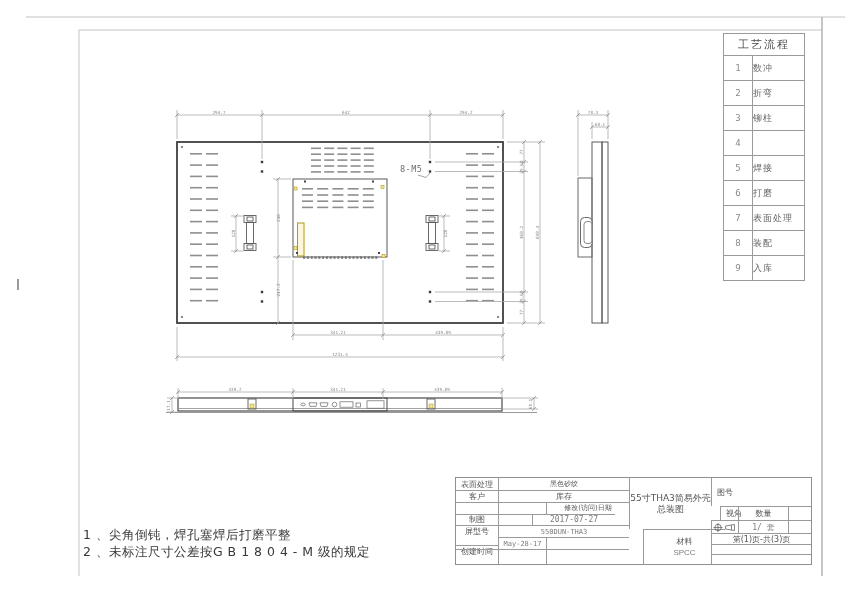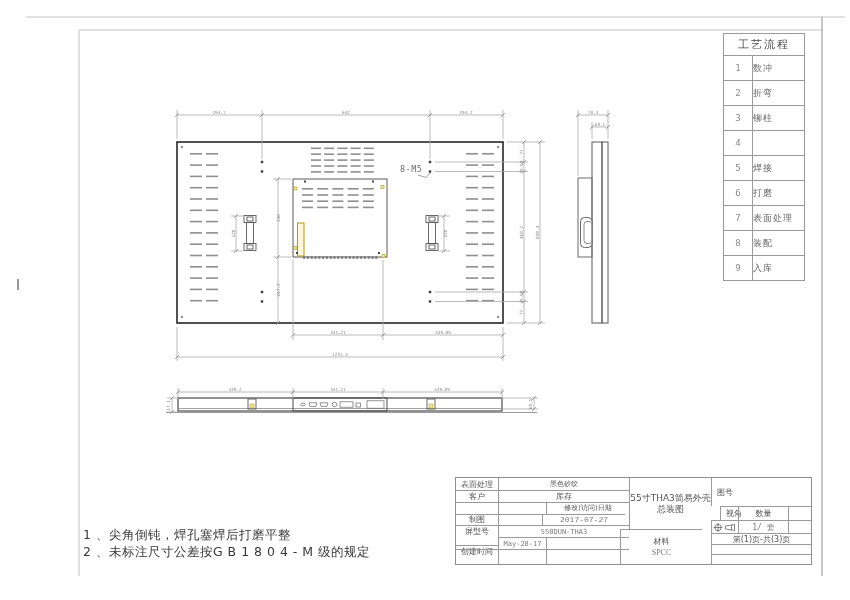--- a/index.html
+++ b/index.html
@@ -400,37 +400,37 @@
   <div class="tblock">
     <div class="cell no-l no-t" style="left:0;top:0;width:42px;height:12px;">表面处理</div>
     <div class="cell no-t small" style="left:42px;top:0;width:131px;height:12px;">黑色砂纹</div>
     <div class="cell no-l" style="left:0;top:12px;width:42px;height:12px;">客户</div>
     <div class="cell" style="left:42px;top:12px;width:131px;height:12px;">库存</div>
     <div class="cell no-l" style="left:0;top:24px;width:42px;height:11.5px;"></div>
     <div class="cell" style="left:42px;top:24px;width:48px;height:11.5px;"></div>
     <div class="cell small" style="left:90px;top:24px;width:83px;height:11.5px;">修改(访问)日期</div>
     <div class="cell no-l" style="left:0;top:35.5px;width:42px;height:11.5px;">制图</div>
     <div class="cell" style="left:42px;top:35.5px;width:48px;height:11.5px;"></div>
-    <div class="cell mono" style="left:86px;top:35.5px;width:83px;height:11.5px;font-family:Liberation Mono, monospace;">2017-07-27</div>
+    <div class="cell mono" style="left:76px;top:35.5px;width:83px;height:11.5px;">2017-07-27</div>
     <div class="cell no-l" style="left:0;top:47px;width:42px;height:12px;">屏型号</div>
     <div class="cell mono small" style="left:42px;top:47px;width:131px;height:12px;">550DUN-THA3</div>
     <div class="cell no-l" style="left:0;top:67px;width:42px;height:12px;">创建时间</div>
     <div class="cell mono small" style="left:42px;top:59px;width:48px;height:12px;">May-28-17</div>
     <div class="cell" style="left:90px;top:59px;width:83px;height:12px;"></div>
     <div class="cell no-l" style="left:0;top:71px;width:42px;height:15px;"></div>
     <div class="cell" style="left:42px;top:71px;width:48px;height:15px;"></div>
     <div class="cell" style="left:90px;top:71px;width:83px;height:15px;"></div>
 
     <div class="cell col no-t" style="left:173px;top:0;width:82px;height:51px;font-size:9px;">
       <span>55寸THA3简易外壳</span>
       <span>总装图</span>
     </div>
-    <div class="cell col" style="left:164px;top:51px;width:82px;height:35px;">
+    <div class="cell col" style="left:187px;top:51px;width:82px;height:35px;">
       <span>材料</span>
-      <span class="mono" style="color:#7c7c7c;font-family:Liberation Serif, serif;">SPCC</span>
+      <span class="mono" style="color:#7c7c7c;font-family:Liberation Sans, sans-serif;">SPCC</span>
     </div>
 
     <div class="cell no-t" style="left:255px;top:0;width:27px;height:28px;">图号</div>
     <div class="cell" style="left:264px;top:28px;width:27px;height:14px;">视角</div>
     <div class="cell" style="left:282px;top:28px;width:50px;height:14px;">数量</div>
     <div class="cell" style="left:332px;top:28px;width:23px;height:14px;"></div>
     <div class="cell" style="left:255px;top:42px;width:27px;height:13px;">
       <svg width="24" height="11" viewBox="0 0 24 11">
         <g fill="none" stroke="#666" stroke-width="0.8">
           <circle cx="5" cy="5.5" r="3.2"></circle>

